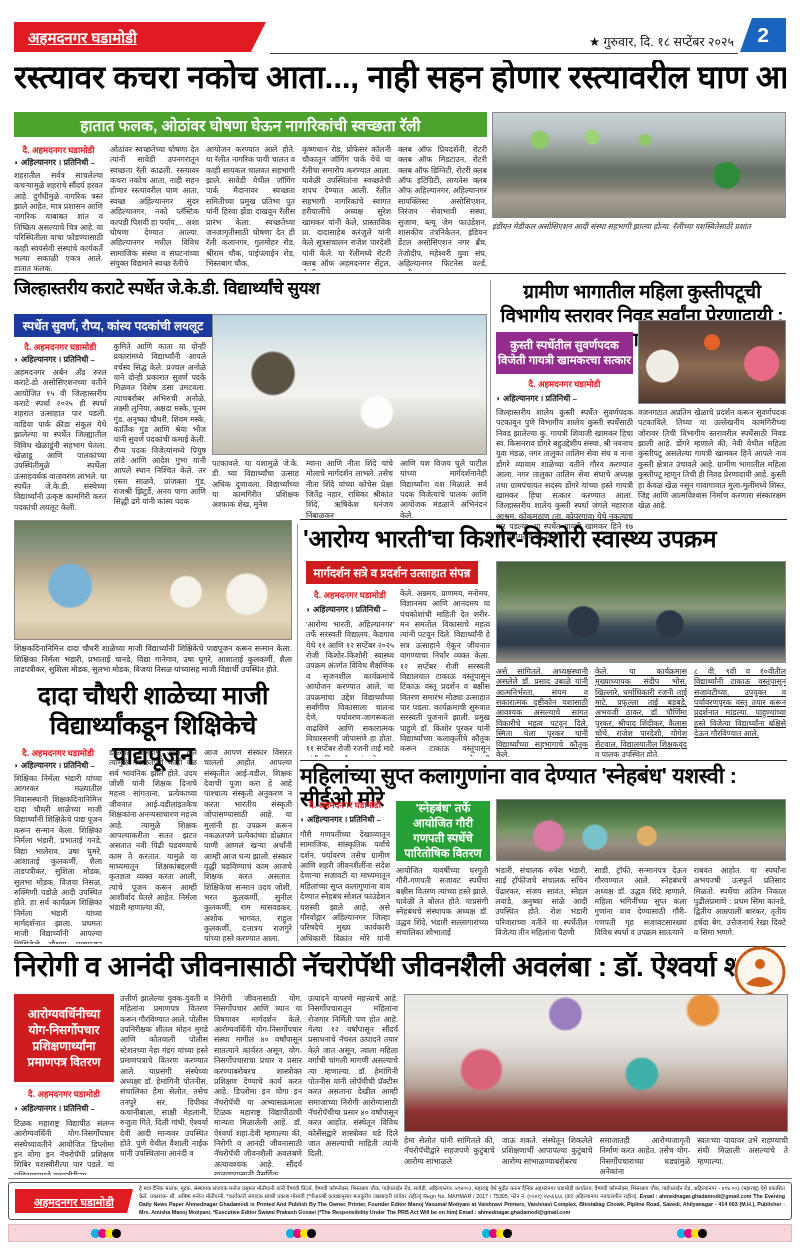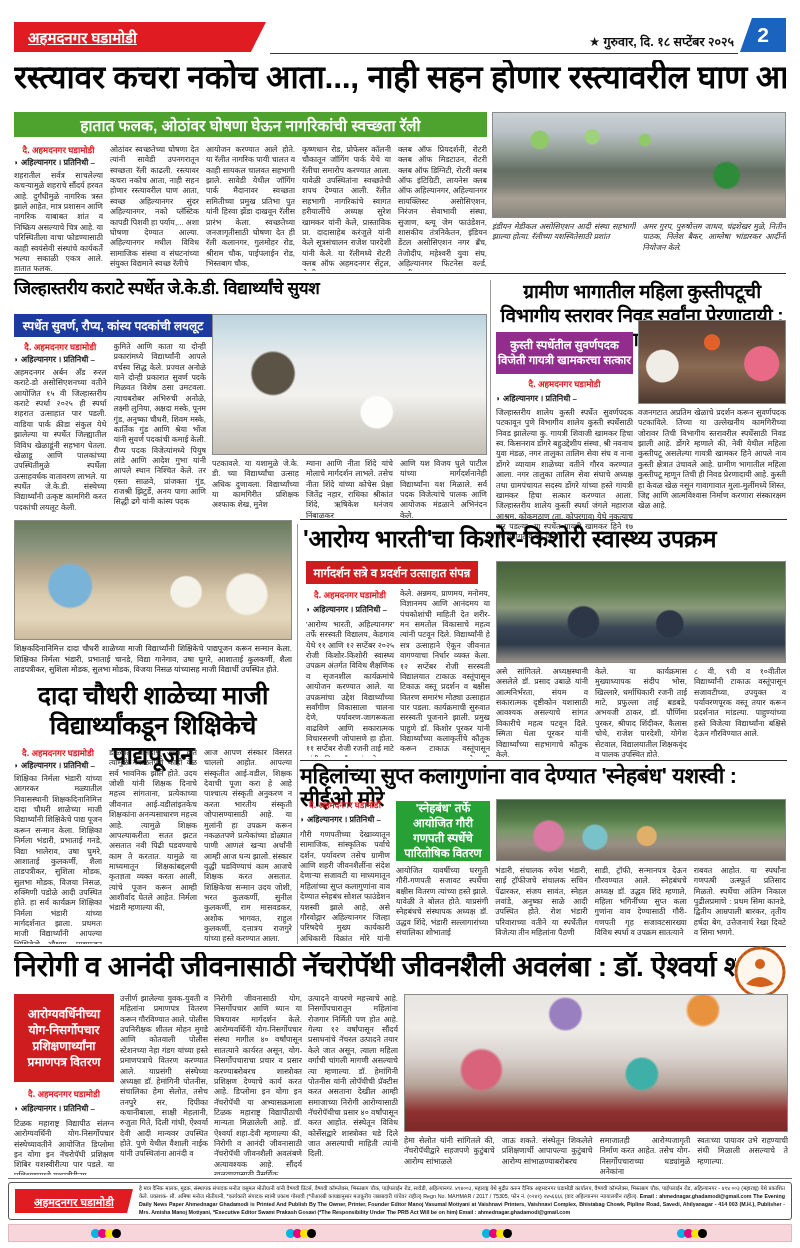--- a/index.html
+++ b/index.html
@@ -27,21 +27,21 @@
   .dots i { width:9px; height:9px; border-radius:50%; display:block; margin-left:-2px; }
   .d-c{background:#00b5e2;} .d-m{background:#e6007e;} .d-y{background:#ffe400;} .d-k{background:#000;}
 </style>
 </head>
 <body>
 
 <div class="abs masthead" style="left:14px; top:22px; width:252px; height:30px;">
   <span>अहमदनगर घडामोडी</span>
 </div>
 <div class="abs" style="left:270px; top:53px; width:468px; border-top:1.6px solid #3a3a3a;"></div>
-<div class="abs" style="right:66px; top:33px; font-size:12.5px; font-weight:bold; color:#111;">★ गुरुवार, दि. १८ सप्टेंबर २०२५</div>
+<div class="abs" style="right:66px; top:33px; font-size:12.5px; font-weight:normal; color:#111;">★ गुरुवार, दि. १८ सप्टेंबर २०२५</div>
 <div class="abs pagebadge" style="right:14px; top:18px; width:46px; height:34px;">
   <span>2</span>
 </div>
 
 <div class="abs head nowrap" style="left:14px; top:60px; width:772px; font-size:32px;">रस्त्यावर कचरा नकोच आता..., नाही सहन होणार रस्त्यावरील घाण आता...</div>
 
 <div class="abs badge" style="left:14px; top:112px; width:473px; height:25px; background:#4da32d; font-size:15.5px;">हातात फलक, ओठांवर घोषणा घेऊन नागरिकांची स्वच्छता रॅली</div>
 <div class="abs colrow" style="left:14px; top:145px; width:473px; height:126px;">
   <div class="col">
     <div class="byline-paper">दै. अहमदनगर घडामोडी</div>
@@ -54,21 +54,20 @@
   <div class="col">क्लब ऑफ प्रियदर्शनी, रोटरी क्लब ऑफ मिडटाउन, रोटरी क्लब ऑफ डिग्निटी, रोटरी क्लब ऑफ इंटिग्रिटी, लायनेस क्लब ऑफ अहिल्यानगर, अहिल्यानगर सायक्लिस्ट असोसिएशन, निरंजन सेवाभावी संस्था, सुजाण, ब्ल्यू जेम फाउंडेशन, शासकीय तंत्रनिकेतन, इंडियन डेंटल असोसिएशन नगर ब्रँच, तेजोदीप, महेश्वरी युवा संघ, अहिल्यानगर फिटनेस वर्ल्ड, माझी बाग,</div>
 </div>
 <div class="abs photo" style="left:492px; top:112px; width:294px; height:106px; background:
   radial-gradient(circle at 80% 60%, #2e8b3a 0 5%, rgba(0,0,0,0) 6%),
   radial-gradient(circle at 16% 26%, #8fc968 0 3.2%, rgba(0,0,0,0) 4%),
   radial-gradient(circle at 34% 23%, #9ed379 0 3.2%, rgba(0,0,0,0) 4%),
   radial-gradient(circle at 52% 26%, #8fc968 0 3.2%, rgba(0,0,0,0) 4%),
   linear-gradient(180deg,#ccd2d6 0%,#b9c2c6 18%,#97a29b 35%,#636f64 55%,#7b7d73 70%,#a79f93 82%,#8a867d 100%);"></div>
 <div class="abs colrow" style="left:492px; top:222px; width:294px; height:48px;font-style:italic;">
   <div class="col">इंडीयन मेडीकल असोसिएशन आदी संस्था सहभागी झाल्या होत्या. रॅलीच्या यशस्वितेसाठी प्रशांत</div>
-  <div class="col">अमर गुरप, पुरुषोत्तम जाधव, चंद्रशेखर मुळे, नितीन पाठक, निलेश बैकर, आम्लेषा भांडारकर आदींनी नियोजन केले.</div>
 </div>
 <div class="abs rule-h" style="left:14px; top:273px; width:772px;"></div>
 
 <div class="abs head" style="left:14px; top:280px; width:473px; font-size:17px;">जिल्हास्तरीय कराटे स्पर्धेत जे.के.डी. विद्यार्थ्यांचे सुयश</div>
 <div class="abs badge" style="left:14px; top:314px; width:198px; height:23px; background:#1d3a9e; font-size:12px;">स्पर्धेत सुवर्ण, रौप्य, कांस्य पदकांची लयलूट</div>
 <div class="abs colrow" style="left:14px; top:342px; width:192px; height:170px;">
   <div class="col">
     <div class="byline-paper">दै. अहमदनगर घडामोडी</div>
     <div class="byline-place">◗ अहिल्यानगर । प्रतिनिधी –</div>
     <span>अहमदनगर अर्बन अँड रुरल कराटे-डो असोसिएशनच्या वतीने आयोजित १५ वी जिल्हास्तरीय कराटे स्पर्धा २०२५ ही स्पर्धा शहरात उत्साहात पार पडली. वाडिया पार्क क्रीडा संकुल येथे झालेल्या या स्पर्धेत जिल्ह्यातील विविध खेळाडूंनी सहभाग घेतला. खेळाडू आणि पालकांच्या उपस्थितीमुळे स्पर्धेला उत्साहवर्धक वातावरण लाभले. या स्पर्धेत जे.के.डी. संस्थेच्या विद्यार्थ्यांनी उत्कृष्ट कामगिरी करत पदकांची लयलूट केली.</span>
@@ -107,21 +106,21 @@
 <div class="abs" style="left:306px; top:589px; width:88px;">
   <div class="byline-paper">दै. अहमदनगर घडामोडी</div>
   <div class="byline-place">◗ अहिल्यानगर । प्रतिनिधी –</div>
 </div>
 <div class="abs col" style="left:306px; top:620px; width:88px; height:137px;">'आरोग्य भारती, अहिल्यानगर' तर्फे सरस्वती विद्यालय, केडगाव येथे ११ आणि १२ सप्टेंबर २०२५ रोजी किशोर-किशोरी स्वास्थ्य उपक्रम अंतर्गत विविध शैक्षणिक व सृजनशील कार्यक्रमांचे आयोजन करण्यात आले. या उपक्रमांचा उद्देश विद्यार्थ्यांच्या सर्वांगीण विकासाला चालना देणे, पर्यावरण-जागरूकता वाढविणे आणि सकारात्मक विचारसरणी जोपासणे हा होता. ११ सप्टेंबर रोजी रजनी ताई माटे यांनी विद्यार्थ्यांना पंचकोश या महत्त्वपूर्ण विषयावर मार्गदर्शन</div>
 <div class="abs col" style="left:400px; top:589px; width:90px; height:168px;">केले. अन्नमय, प्राणमय, मनोमय, विज्ञानमय आणि आनंदमय या पंचकोशांची माहिती देत शरीर-मन समतोल विकासाचे महत्व त्यांनी पटवून दिले. विद्यार्थ्यांनी हे सत्र उत्साहाने ऐकून जीवनात वागण्याचा निर्धार व्यक्त केला. १२ सप्टेंबर रोजी सरस्वती विद्यालयात टाकाऊ वस्तूंपासून टिकाऊ वस्तू प्रदर्शन व बक्षीस वितरण समारंभ मोठ्या उत्साहात पार पडला. कार्यक्रमाची सुरुवात सरस्वती पूजनाने झाली. प्रमुख पाहुणे डॉ. किशोर पूरकर यांनी विद्यार्थ्यांच्या कलाकृतींचे कौतुक करून टाकाऊ वस्तूंपासून उपयुक्त वस्तू बनवणे ही जीवनशैली व्हावी</div>
 <div class="abs photo" style="left:496px; top:561px; width:290px; height:102px; background:
   radial-gradient(circle at 30% 60%, #2c3646 0 7%, rgba(0,0,0,0) 8%),
   radial-gradient(circle at 60% 62%, #2c3646 0 7%, rgba(0,0,0,0) 8%),
   linear-gradient(180deg,#47623d 0%,#5d7a4c 26%,#8a9a7a 46%,#3a4757 66%,#2e3a49 82%,#98928a 100%);"></div>
-<div class="abs colrow" style="left:496px; top:667px; width:290px; height:90px;">
+<div class="abs colrow" style="left:496px; top:667px; width:290px; height:90px;text-decoration:underline;">
   <div class="col">असे सांगितले. अध्यक्षस्थानी असलेले डॉ. प्रसाद उबाळे यांनी आत्मनिर्भरता, संयम व सकारात्मक दृष्टीकोन यशासाठी आवश्यक असल्याचे सांगत विकारीचे महत्व पटवून दिले. स्मिता थेला पूरकर यांनी विद्यार्थ्यांच्या सहभागाचे कौतुक केले.</div>
   <div class="col">केले. या कार्यक्रमास मुख्याध्यापक संदीप भोस, खिल्लारे, धर्माधिकारी रजनी ताई माटे, प्रफुल्ला ताई बडबडे, अभयजी ठाकर, डॉ. पौर्णिमा पुरकर, श्रीपाद शिंदीकर, कैलास चोथे, राजेश पारदेशी, योगेश सेटवाल, विद्यालयातील शिक्षकवृंद व पालक उपस्थित होते.</div>
   <div class="col">८ वी, ९वी व १०वीतील विद्यार्थ्यांनी टाकाऊ वस्तूंपासून सजावटीच्या, उपयुक्त व पर्यावरणपूरक वस्तू तयार करून प्रदर्शनात मांडल्या. पाहुण्यांच्या हस्ते विजेत्या विद्यार्थ्यांना बक्षिसे देऊन गौरविण्यात आले.</div>
 </div>
 
 <div class="abs photo" style="left:14px; top:520px; width:278px; height:120px; background:
   radial-gradient(circle at 20% 55%, #7ab3d8 0 9%, rgba(0,0,0,0) 10%),
   radial-gradient(circle at 62% 60%, #f5f2ea 0 8%, rgba(0,0,0,0) 9%),
   radial-gradient(circle at 84% 62%, #f5f2ea 0 8%, rgba(0,0,0,0) 9%),
   linear-gradient(180deg,#6a7d5d 0%,#87937b 20%,#b8a88e 42%,#d8c9ac 62%,#e4d7bc 82%,#cdbb9c 100%);"></div>
@@ -147,21 +146,21 @@
 <div class="abs badge" style="left:396px; top:801px; width:94px; height:60px; background:#27a036; font-size:11.5px; line-height:1.3; padding:8px;">'स्नेहबंध' तर्फे आयोजित गौरी गणपती स्पर्धेचे पारितोषिक वितरण</div>
 <div class="abs photo" style="left:496px; top:799px; width:290px; height:62px; background:
   radial-gradient(circle at 18% 60%, #d87aa2 0 6%, rgba(0,0,0,0) 7%),
   radial-gradient(circle at 34% 62%, #7ac2c9 0 6%, rgba(0,0,0,0) 7%),
   radial-gradient(circle at 52% 60%, #e0b06a 0 6%, rgba(0,0,0,0) 7%),
   linear-gradient(180deg,#3c5e38 0%,#567d4a 32%,#7b996a 52%,#9a8f84 74%,#7a6f66 100%);"></div>
 <div class="abs colrow" style="left:396px; top:866px; width:390px; height:78px;">
   <div class="col">आयोजित यावर्षीच्या घरगुती गौरी-गणपती सजावट स्पर्धेचा बक्षीस वितरण त्यांच्या हस्ते झाले. यावेळी ते बोलत होते. याप्रसंगी स्नेहबंधचे संस्थापक अध्यक्ष डॉ. उद्धव शिंदे, भंडारी सल्लागारांच्या संचालिका शोभाताई</div>
   <div class="col">भंडारी, संचालक रुपेश भंडारी, साई ट्रॉफीजचे संचालक सचिन पेंढारकर, संजय सावंत, स्नेहल लवांडे, अनुष्का साळे आदी उपस्थित होते. रोश भंडारी परिवाराच्या वतीने या स्पर्धेतील विजेत्या तीन महिलांना पैठणी</div>
   <div class="col">साडी, ट्रॉफी, सन्मानपत्र देऊन गौरवण्यात आले. स्नेहबंधचे अध्यक्ष डॉ. उद्धव शिंदे म्हणाले, महिला भगिनींच्या सुप्त कला गुणांना वाव देण्यासाठी गौरी-गणपती गृह सजावटसारख्या विविध स्पर्धा व उपक्रम सातत्याने</div>
-  <div class="col">राबवत आहोत. या स्पर्धांना गणपत्षी उत्स्फूर्त प्रतिसाद मिळतो. स्पर्धेचा अंतिम निकाल पुढीलप्रमाणे : प्रथम सिमा कानडे, द्वितीय आम्रपाली बारकर, तृतीय हर्षदा बेग, उत्तेजनार्थ रेखा दिवटे व सिमा भणगे.</div>
+  <div class="col">राबवत आहोत. या स्पर्धांना अभयज्षी उत्स्फूर्त प्रतिसाद मिळतो. स्पर्धेचा अंतिम निकाल पुढीलप्रमाणे : प्रथम सिमा कानडे, द्वितीय आम्रपाली बारकर, तृतीय हर्षदा बेग, उत्तेजनार्थ रेखा दिवटे व सिमा भणगे.</div>
 </div>
 
 <div class="abs rule-h" style="left:14px; top:946px; width:772px;"></div>
 <div class="abs head nowrap" style="left:14px; top:952px; width:722px; font-size:28px;">निरोगी व आनंदी जीवनासाठी नॅचरोपॅथी जीवनशैली अवलंबा : डॉ. ऐश्वर्या शहा</div>
 <div class="abs" style="right:14px; top:946px; width:52px; height:52px;">
   <svg viewBox="0 0 52 52" width="52" height="52">
     <circle cx="26" cy="26" r="24" fill="#fff7ee" stroke="#d4601a" stroke-width="3"></circle>
     <circle cx="26" cy="18" r="5" fill="#d4601a"></circle>
     <path d="M12 38 Q26 24 40 38 Q26 44 12 38 Z" fill="#d4601a"></path>
     <circle cx="26" cy="26" r="24" fill="none" stroke="#8a4a12" stroke-width="1" stroke-dasharray="2 3"></circle>

